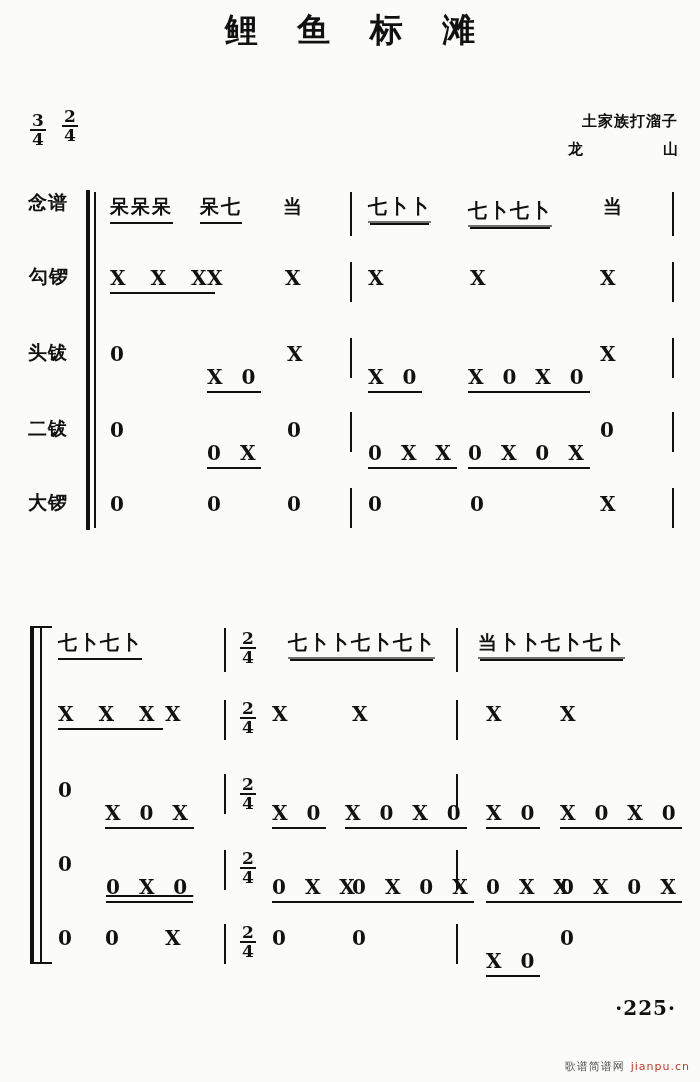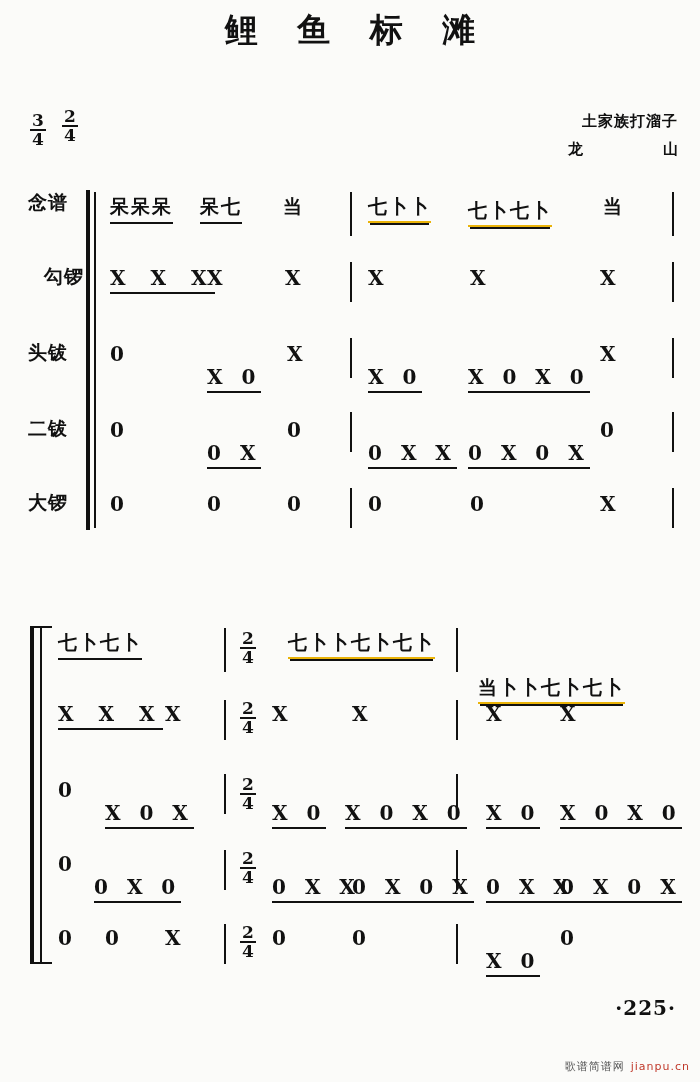--- a/index.html
+++ b/index.html
@@ -68,21 +68,21 @@
     font-family:"DejaVu Serif","Liberation Serif",serif;
     font-weight:bold;
     white-space:nowrap;
   }
   .nian{font-size:19px;letter-spacing:2px;}
   .beat{font-size:20px;letter-spacing:9px;}
   .beat2{font-size:20px;letter-spacing:6px;margin-top:23px;}
 
   
   .u1{border-bottom:2px solid #111;padding-bottom:2px;}
-  .u2{border-bottom:2px solid #eab308;padding-bottom:1px;box-shadow:0 4px 0 -2px #111;}
+  .u2{border-bottom:2px solid #737373;padding-bottom:1px;box-shadow:0 4px 0 -2px #111;}
 
   
   .vline{position:absolute;width:2px;background:#111;}
   .vthick{position:absolute;width:4px;background:#111;}
 
   
   .pageno{
     position:absolute;right:24px;bottom:62px;
     font-family:"DejaVu Serif","Liberation Serif",serif;
     font-weight:bold;font-size:20px;letter-spacing:1px;
@@ -109,21 +109,21 @@
   <div class="ts" style="left:30px;top:112px;">
     <span class="num">3</span>
     <span class="den">4</span>
   </div>
   <div class="ts" style="left:62px;top:108px;">
     <span class="num">2</span>
     <span class="den">4</span>
   </div>
 
   <div class="rowlabel" style="left:28px;top:190px;">念谱</div>
-  <div class="rowlabel" style="left:44px;top:264px;">勾锣</div>
+  <div class="rowlabel" style="left:29px;top:264px;">勾锣</div>
   <div class="rowlabel" style="left:28px;top:340px;">头钹</div>
   <div class="rowlabel" style="left:28px;top:416px;">二钹</div>
   <div class="rowlabel" style="left:28px;top:490px;">大锣</div>
 
   <div class="vthick" style="left:86px;top:190px;height:340px;"></div>
   <div class="vline" style="left:94px;top:192px;height:336px;"></div>
 
   <div class="vline" style="left:350px;top:192px;height:44px;"></div>
   <div class="vline" style="left:350px;top:262px;height:40px;"></div>
   <div class="vline" style="left:350px;top:338px;height:40px;"></div>
@@ -204,38 +204,38 @@
     <span class="num">2</span>
     <span class="den">4</span>
   </div>
   <div class="ts" style="left:240px;top:924px;">
     <span class="num">2</span>
     <span class="den">4</span>
   </div>
 
   <div class="cell nian u1" style="left:58px;top:630px;">七卜七卜</div>
   <div class="cell nian u2" style="left:288px;top:630px;">七卜卜七卜七卜</div>
-  <div class="cell nian u2" style="left:478px;top:630px;margin-top:45px;">当卜卜七卜七卜</div>
+  <div class="cell nian u2" style="left:478px;top:630px;">当卜卜七卜七卜</div>
 
   <div class="cell beat u1" style="left:58px;top:702px;">X X X</div>
   <div class="cell beat" style="left:165px;top:702px;">X</div>
   <div class="cell beat" style="left:272px;top:702px;">X</div>
   <div class="cell beat" style="left:352px;top:702px;">X</div>
   <div class="cell beat" style="left:486px;top:702px;">X</div>
   <div class="cell beat" style="left:560px;top:702px;">X</div>
 
   <div class="cell beat" style="left:58px;top:778px;">0</div>
   <div class="cell beat2 u1" style="left:105px;top:778px;">X 0 X</div>
   <div class="cell beat2 u1" style="left:272px;top:778px;">X 0</div>
   <div class="cell beat2 u1" style="left:345px;top:778px;">X 0 X 0</div>
   <div class="cell beat2 u1" style="left:486px;top:778px;">X 0</div>
   <div class="cell beat2 u1" style="left:560px;top:778px;">X 0 X 0</div>
 
   <div class="cell beat" style="left:58px;top:852px;">0</div>
-  <div class="cell beat2 u1" style="left:94px;top:852px;">0 X 0</div>
+  <div class="cell beat2 u1" style="left:106px;top:852px;text-decoration:underline;">0 X 0</div>
   <div class="cell beat2 u1" style="left:272px;top:852px;">0 X X</div>
   <div class="cell beat2 u1" style="left:352px;top:852px;">0 X 0 X</div>
   <div class="cell beat2 u1" style="left:486px;top:852px;">0 X X</div>
   <div class="cell beat2 u1" style="left:560px;top:852px;">0 X 0 X</div>
 
   <div class="cell beat" style="left:58px;top:926px;">0</div>
   <div class="cell beat" style="left:105px;top:926px;">0</div>
   <div class="cell beat" style="left:165px;top:926px;">X</div>
   <div class="cell beat" style="left:272px;top:926px;">0</div>
   <div class="cell beat" style="left:352px;top:926px;">0</div>

